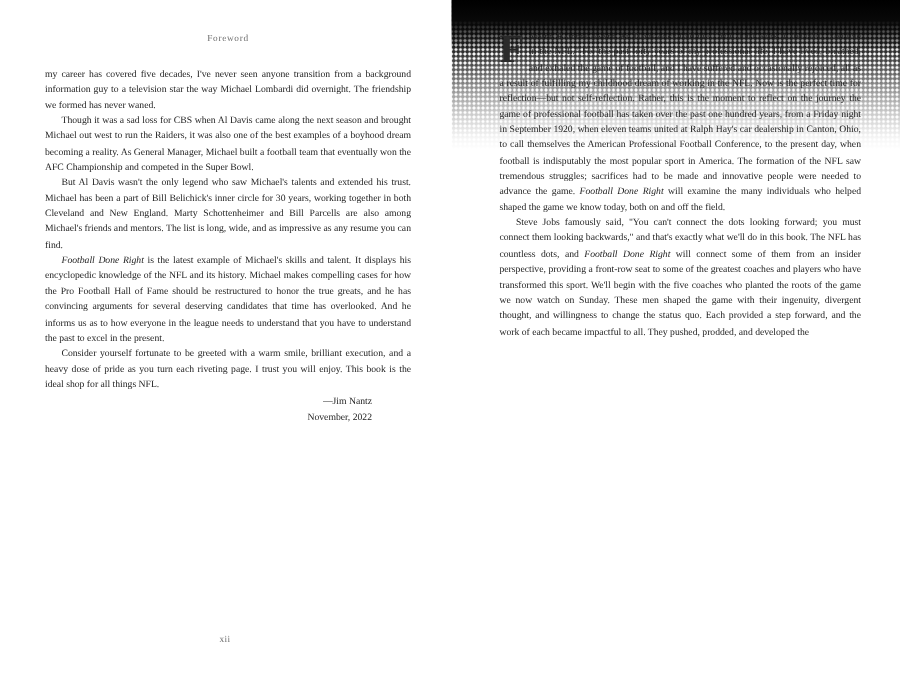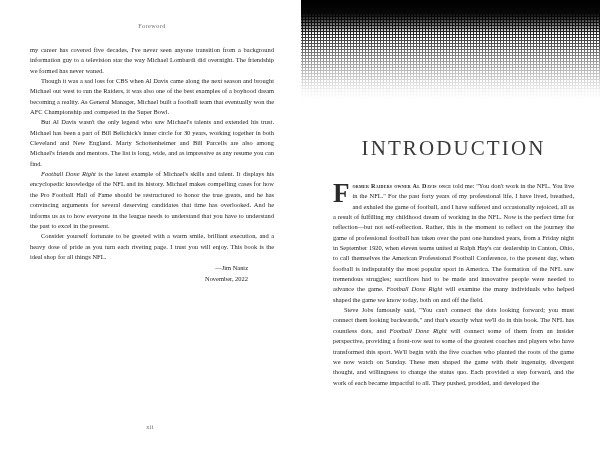--- a/index.html
+++ b/index.html
@@ -220,21 +220,20 @@
     <div class="folio">xii</div>
   </div>
 
   <div class="page-right">
 
     <div class="halftone"></div>
     <div class="halftone-solid"></div>
 
     <div class="recto-inner">
 
-      <h1 class="chapter-title">INTRODUCTION</h1>
 
       <div class="intro-body">
 
         <p class="dropcap-para"><span class="dropcap">F</span><span class="smallcaps">ormer Raiders owner Al Davis once</span><span> told me: "You don't work in the NFL. You live in the NFL." For the past forty years of my professional life, I have lived, breathed, and exhaled the game of football, and I have suffered and occasionally rejoiced, all as a result of fulfilling my childhood dream of working in the NFL. Now is the perfect time for reflection—but not self-reflection. Rather, this is the moment to reflect on the journey the game of professional football has taken over the past one hundred years, from a Friday night in September 1920, when eleven teams united at Ralph Hay's car dealership in Canton, Ohio, to call themselves the American Professional Football Conference, to the present day, when football is indisputably the most popular sport in America. The formation of the NFL saw tremendous struggles; sacrifices had to be made and innovative people were needed to advance the game. </span><span class="ital">Football Done Right</span><span> will examine the many individuals who helped shaped the game we know today, both on and off the field.</span></p>
 
         <p class="indent"><span>Steve Jobs famously said, "You can't connect the dots looking forward; you must connect them looking backwards," and that's exactly what we'll do in this book. The NFL has countless dots, and </span><span class="ital">Football Done Right</span><span> will connect some of them from an insider perspective, providing a front-row seat to some of the greatest coaches and players who have transformed this sport. We'll begin with the five coaches who planted the roots of the game we now watch on Sunday. These men shaped the game with their ingenuity, divergent thought, and willingness to change the status quo. Each provided a step forward, and the work of each became impactful to all. They pushed, prodded, and developed the</span></p>
 
       </div>
     </div>
   </div>

